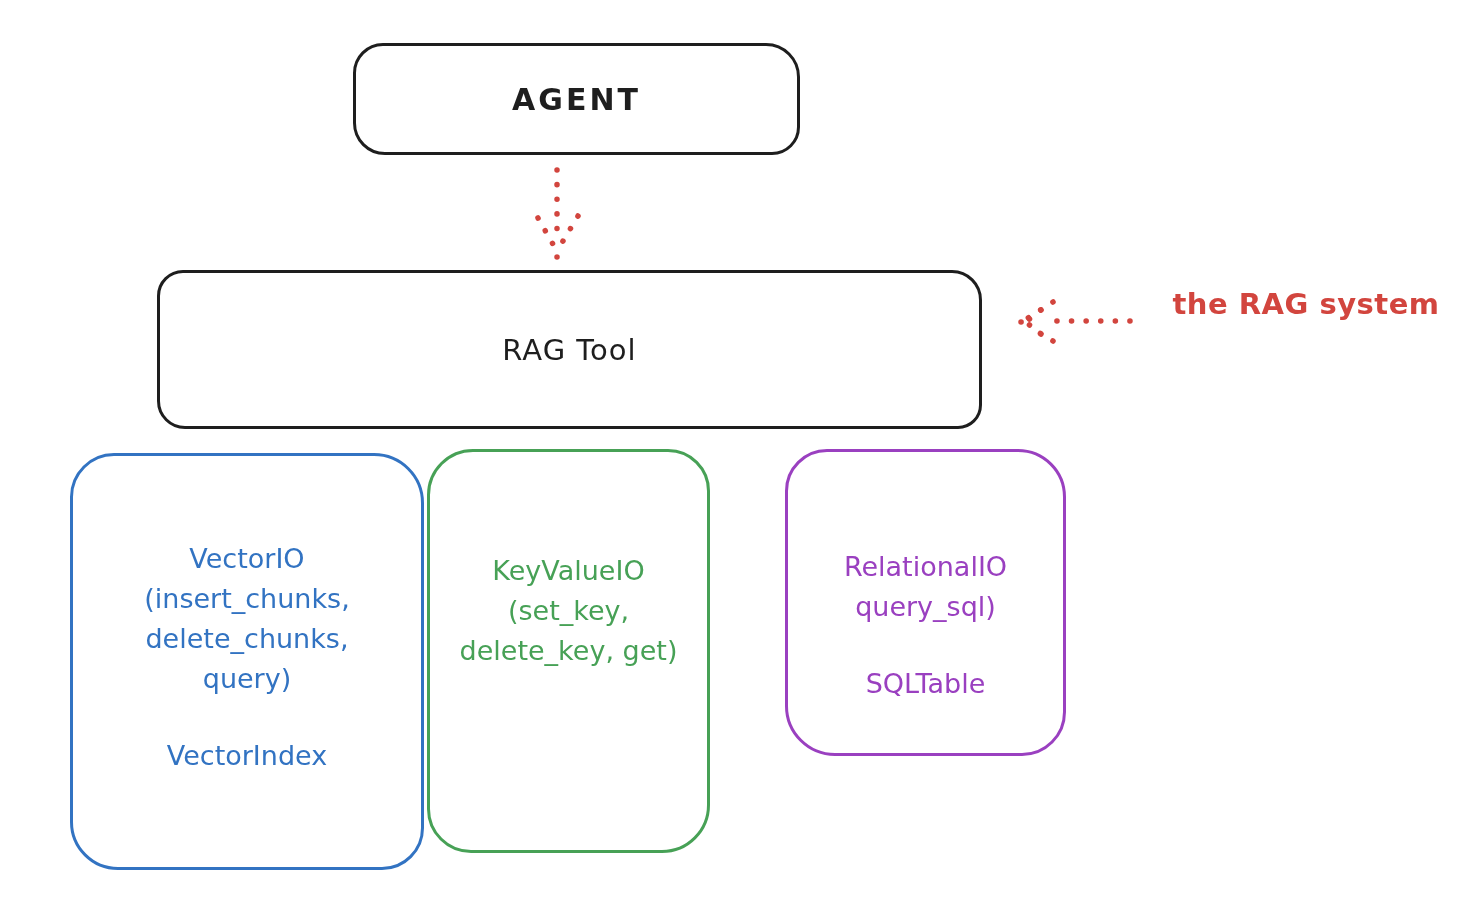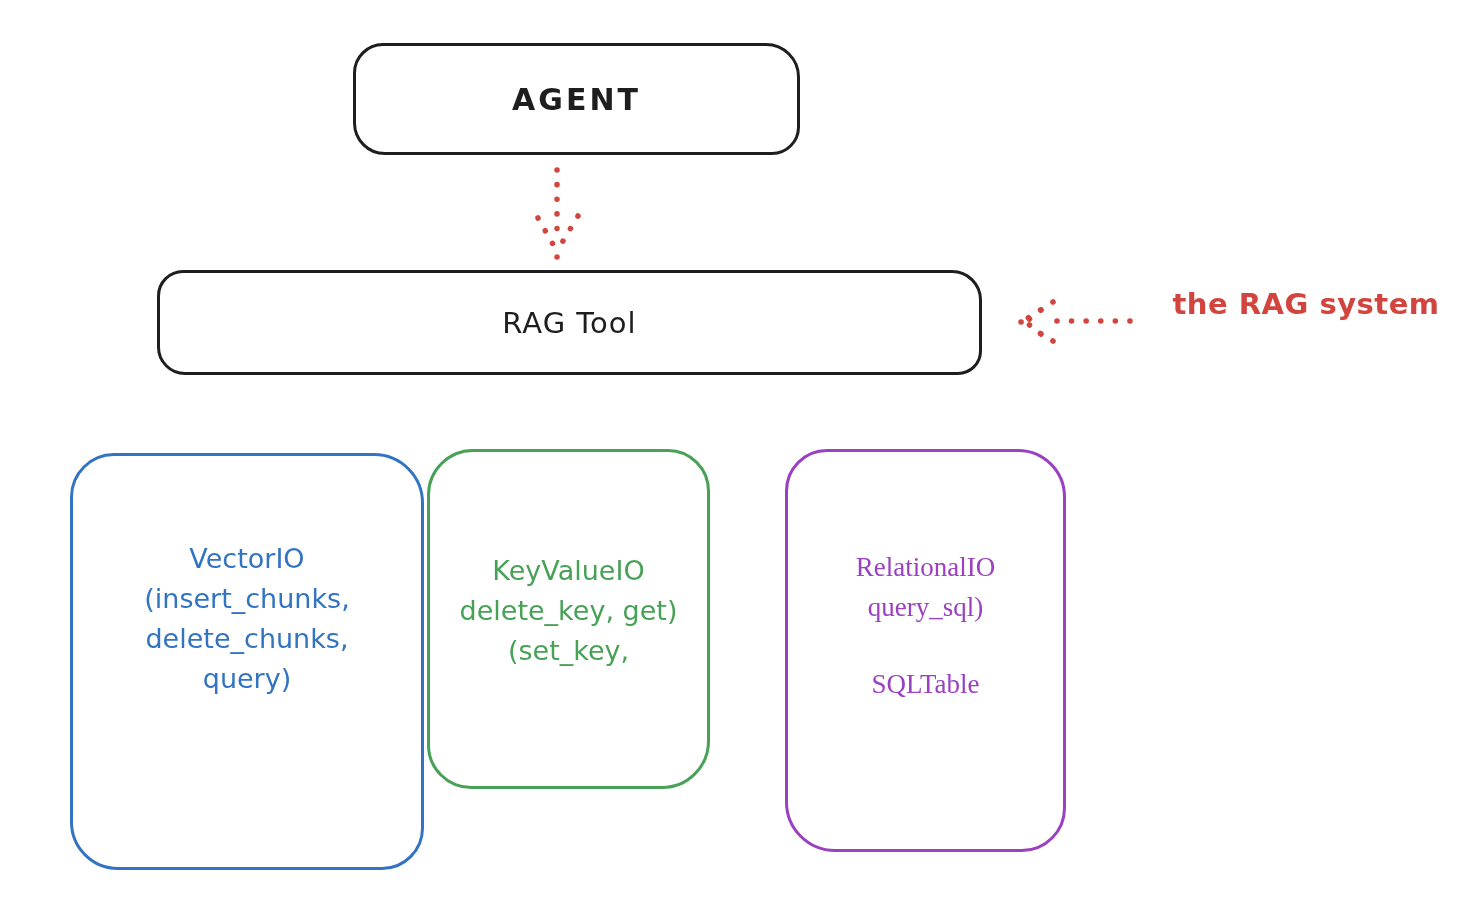--- a/index.html
+++ b/index.html
@@ -26,45 +26,44 @@
   .agent-box {
     left: 353px; top: 43px;
     width: 447px; height: 112px;
     border-radius: 30px 34px 28px 32px;
     font-size: 30px;
     font-weight: bold;
     letter-spacing: 3px;
   }
   .rag-box {
     left: 157px; top: 270px;
-    width: 825px; height: 105px;
+    width: 825px; height: 159px;
     border-radius: 26px 30px 24px 28px;
     font-size: 29px;
     letter-spacing: 1px;
   }
   .io-box {
     border-width: 3px;
     text-align: center;
     font-size: 27px;
   }
   .io-box-vector {
     left: 70px; top: 453px;
     width: 354px; height: 417px;
     border-radius: 44px 50px 42px 48px;
   }
   .io-box-keyvalue {
     left: 427px; top: 449px;
-    width: 283px; height: 340px;
+    width: 283px; height: 404px;
     border-radius: 46px 42px 48px 44px;
   }
   .io-box-relational {
     left: 785px; top: 449px;
-    width: 281px; height: 403px;
+    width: 281px; height: 307px;
     border-radius: 42px 48px 44px 50px;
-    font-family: Liberation Serif, serif;
   }
   .io-content { line-height: 40px; }
   .io-box-vector .io-content { padding-top: 83px; }
   .io-box-keyvalue .io-content { padding-top: 99px; }
   .io-box-relational .io-content { padding-top: 95px; }
   .index-label { margin-top: 37px; line-height: 40px; }
   .annotation {
     position: absolute;
     left: 1138px; top: 283px;
     width: 336px;
@@ -120,28 +119,29 @@
   <div class="annotation" style="color: rgb(210, 69, 62);">
     <div>the RAG system</div>
   </div>
 
   <div class="sketch-box io-box io-box-vector" style="border-color: rgb(50, 115, 194); color: rgb(50, 115, 194);">
     <div class="io-content">
       <div>VectorIO</div>
       <div>(insert_chunks,</div>
       <div>delete_chunks,</div>
       <div>query)</div>
+      <div class="index-label">VectorIndex</div>
     </div>
   </div>
 
   <div class="sketch-box io-box io-box-keyvalue" style="border-color: rgb(71, 161, 86); color: rgb(71, 161, 86);">
     <div class="io-content">
       <div>KeyValueIO</div>
+      <div>(set_key,</div>
       <div>delete_key, get)</div>
-      <div>(set_key,</div>
     </div>
   </div>
 
   <div class="sketch-box io-box io-box-relational" style="border-color: rgb(154, 64, 192); color: rgb(154, 64, 192);">
     <div class="io-content">
       <div>RelationalIO</div>
       <div>query_sql)</div>
       <div class="index-label">SQLTable</div>
     </div>
   </div>

